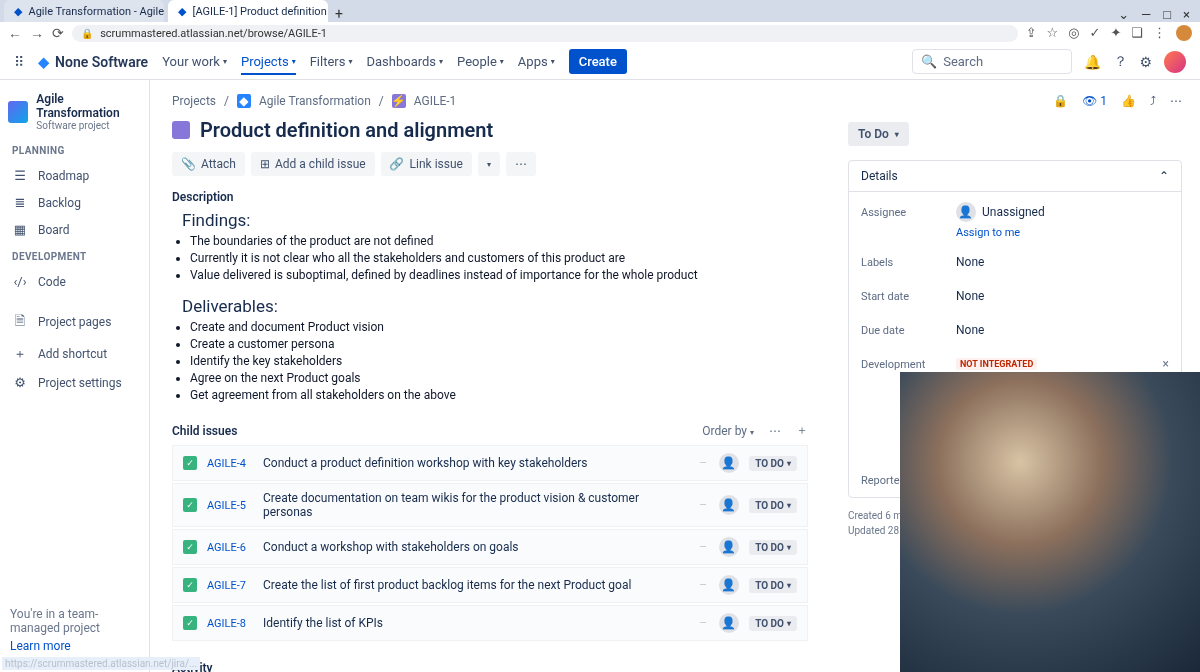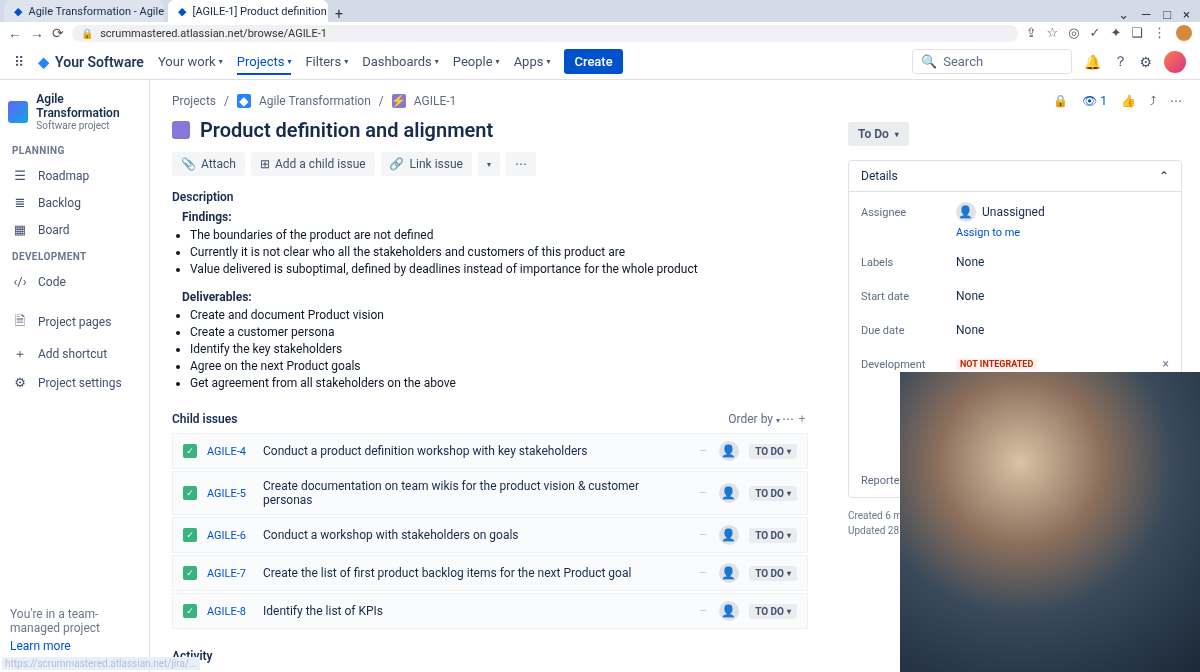--- a/index.html
+++ b/index.html
@@ -50,26 +50,26 @@
 .breadcrumbs { display:flex; align-items:center; gap:8px; font-size:12px; color:#5e6c84; }
 .bc-ico { width:14px; height:14px; display:inline-flex; align-items:center; justify-content:center; border-radius:2px; }
 .bc-epic { background:#8777d9; color:#fff; }
 .bc-proj { background:#2684ff; color:#fff; }
 .issue-title-row { display:flex; align-items:center; gap:10px; margin:10px 0; }
 .epic-square { width:18px; height:18px; background:#8777d9; border-radius:3px; }
 .issue-title { font-size:20px; font-weight:600; color:#172b4d; }
 .action-row { display:flex; gap:6px; margin-bottom:14px; }
 .act-btn { display:flex; align-items:center; gap:5px; background:#f4f5f7; border:none; border-radius:3px; padding:5px 9px; font-size:12px; color:#42526e; cursor:pointer; }
 .desc-label { font-size:12px; font-weight:600; color:#172b4d; margin-bottom:6px; }
-.sublabel { font-size:12px; font-weight:700; margin:4px 0;padding-left:10px; }
+.sublabel { font-size:17px; font-weight:400; margin:4px 0;padding-left:10px; }
 .desc-list { margin:4px 0 14px 18px; }
 .desc-list li { font-size:12px; color:#0f172a; margin:3px 0; list-style: disc; }
 .child-header { display:flex; align-items:center; margin-top:20px; margin-bottom:6px; }
 .child-label { font-size:12px; font-weight:600; }
-.child-tools { margin-left:auto; display:flex; align-items:center; gap:2px; font-size:12px; color:#5e6c84; }
+.child-tools { margin-left:auto; display:flex; align-items:center; gap:15px; font-size:12px; color:#5e6c84; }
 .progress-row { display:flex; align-items:center; gap:10px; margin-bottom:8px; }
 .progress-bar { flex:1; height:6px; background:#ebecf0; border-radius:3px; }
 .child-issue { display:flex; align-items:center; gap:10px; padding:7px 10px; border:1px solid #f0f1f3; background:#fafbfc; margin-bottom:2px; font-size:12px; }
 .story-ico { width:14px; height:14px; background:#36b37e; border-radius:2px; display:flex; align-items:center; justify-content:center; color:#fff; font-size:9px; }
 .child-key { color:#0052cc; font-size:11px; min-width:46px; }
 .child-sum { flex:1; color:#172b4d; }
 .prio-dot { width:12px; height:12px; display:flex; align-items:center; justify-content:center; color:#ccc; }
 .assignee-circle { width:20px; height:20px; border-radius:50%; background:#dfe1e6; display:flex; align-items:center; justify-content:center; }
 .status-pill { background:#ebecf0; border-radius:3px; padding:2px 6px; font-size:10px; font-weight:700; color:#42526e; display:flex; align-items:center; gap:3px; }
 .activity-label { font-size:12px; font-weight:600; margin-top:20px; }
@@ -132,21 +132,21 @@
       <span>⋮</span>
       <span style="width:16px;height:16px;border-radius:50%;background:#d48a3a;display:inline-block"></span>
     </div>
   </div>
 </div>
 
 <div class="top-nav">
   <span class="apps-grid">⠿</span>
   <div class="logo">
     <span style="color:#2684ff">◆</span>
-    <span>Your Software</span>
+    <span>None Software</span>
   </div>
   <div class="nav-item">
       <span>Your work</span>
       <span class="caret">▾</span>
     </div>
   <div class="nav-item active">
       <span>Projects</span>
       <span class="caret">▾</span>
     </div>
   <div class="nav-item">

